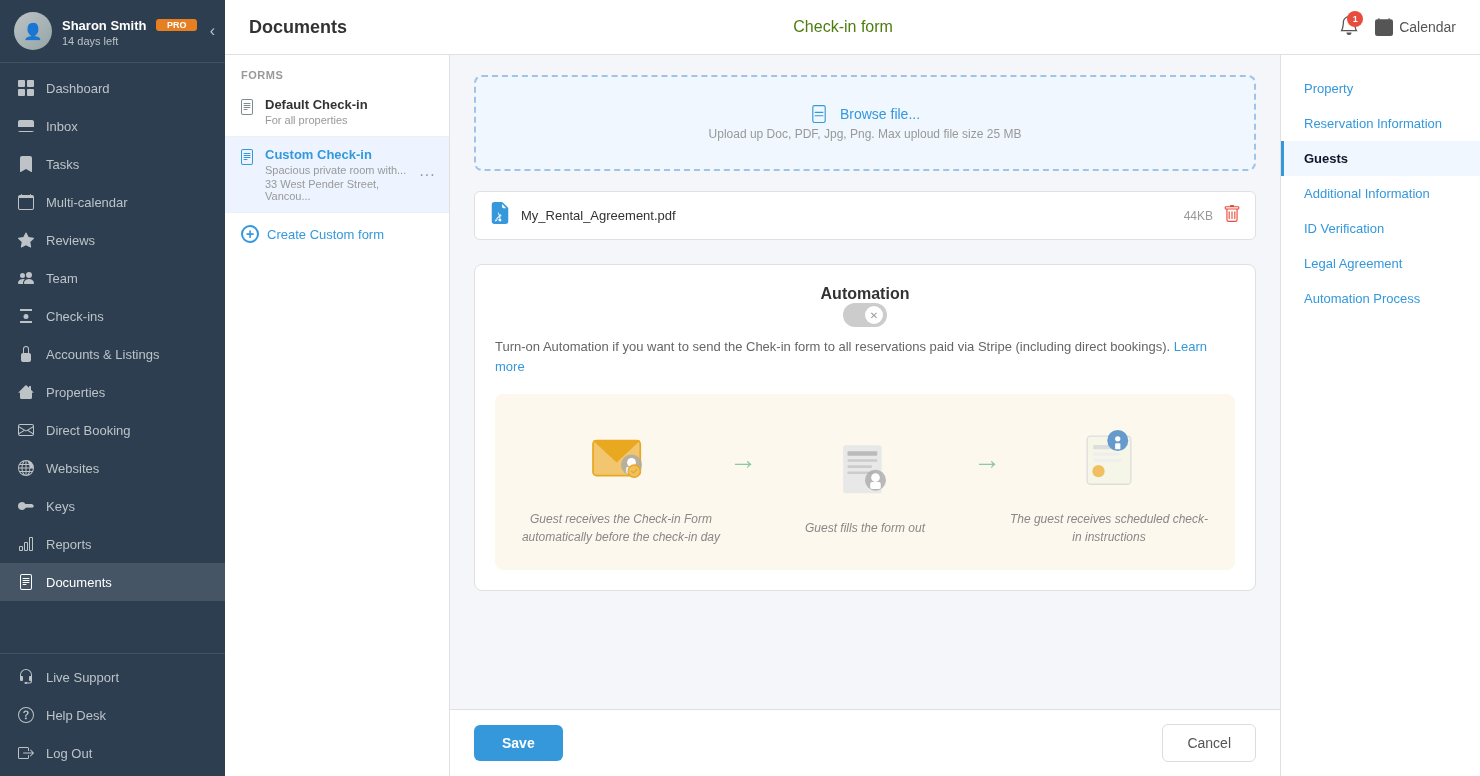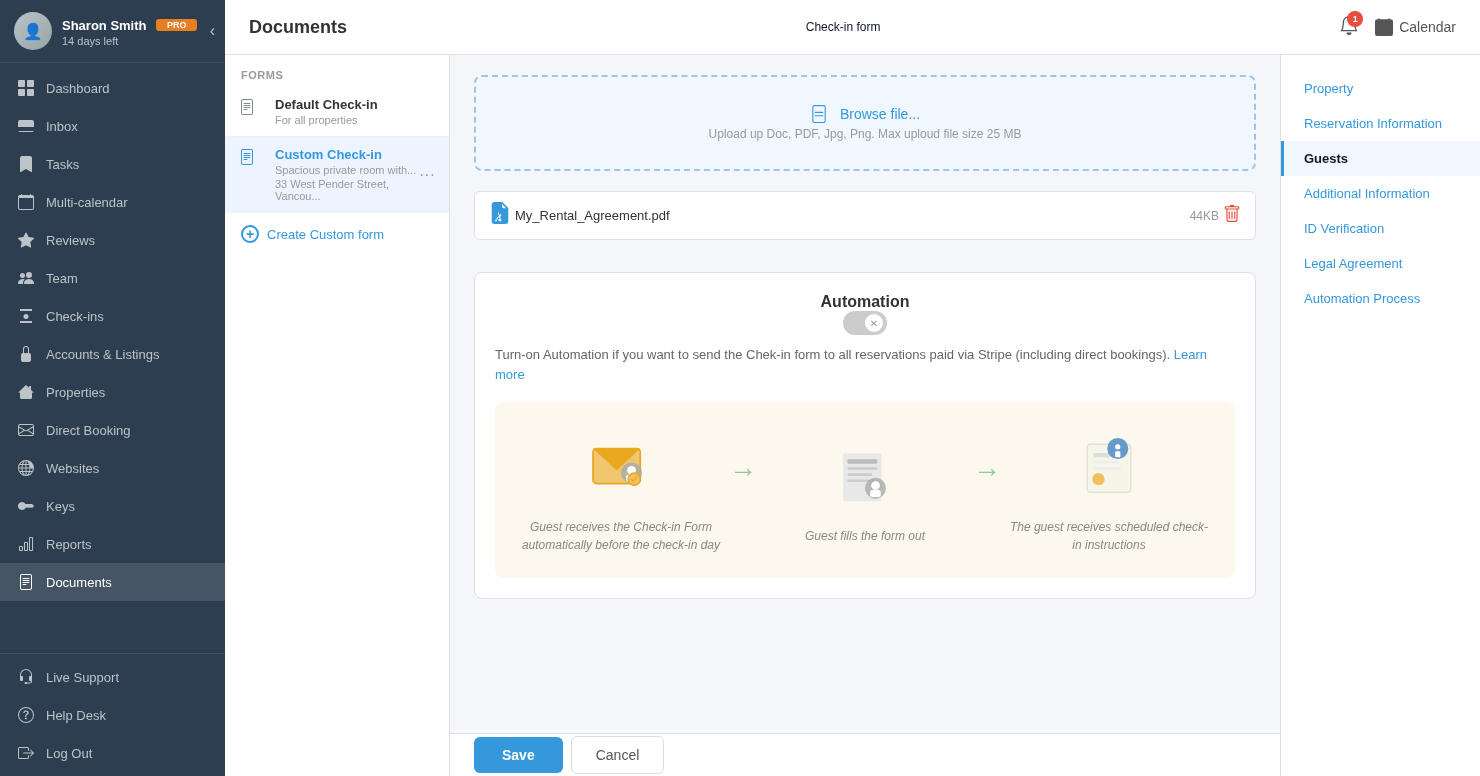--- a/index.html
+++ b/index.html
@@ -32,35 +32,35 @@
 
     
     .main-wrapper { display: flex; flex: 1; flex-direction: column; overflow: hidden; }
 
     
     .topbar {
       background: #fff; border-bottom: 1px solid #e0e0e0; display: flex; align-items: center; justify-content: space-between; padding: 0 24px; height: 55px; flex-shrink: 0;
     }
     .topbar-title { font-size: 18px; font-weight: 600; color: #333; }
     .topbar-right { display: flex; align-items: center; gap: 16px; }
-    .topbar-center { font-size: 12px; font-weight: 500; color: #0f172a; flex: 1; text-align: center; }
+    .topbar-center { font-size: 16px; font-weight: 500; color: #4d7c0f; flex: 1; text-align: center; }
     .notification-btn { position: relative; background: none; border: none; cursor: pointer; color: #555; font-size: 20px; }
     .notification-badge { position: absolute; top: -4px; right: -4px; background: #e74c3c; color: #fff; font-size: 9px; font-weight: 700; width: 16px; height: 16px; border-radius: 50%; display: flex; align-items: center; justify-content: center; }
     .calendar-btn { display: flex; align-items: center; gap: 6px; background: none; border: none; cursor: pointer; color: #555; font-size: 14px; }
 
     
     .forms-panel {
       width: 225px; min-width: 225px; background: #fff; border-right: 1px solid #e0e0e0; display: flex; flex-direction: column; overflow-y: auto;
     }
     .forms-section-label { font-size: 11px; font-weight: 700; color: #999; text-transform: uppercase; letter-spacing: 0.5px; padding: 14px 16px 6px; }
     .form-item {
       display: flex; align-items: flex-start; padding: 10px 14px; cursor: pointer; border-bottom: 1px solid #f0f0f0; position: relative;
     }
     .form-item-icon { color: #7f8c8d; margin-right: 10px; margin-top: 2px; font-size: 16px; flex-shrink: 0; }
-    .form-item-content { flex: 1; margin-left: 10px; }
+    .form-item-content { flex: 1; }
     .form-item-title { font-size: 13px; font-weight: 600; color: #333; }
     .form-item-sub { font-size: 11px; color: #999; margin-top: 2px; }
     .form-item-menu { color: #999; font-size: 16px; cursor: pointer; align-self: center; }
     .create-form-btn {
       display: flex; align-items: center; gap: 8px; padding: 12px 16px; color: #3498db; font-size: 13px; cursor: pointer; font-weight: 500;
     }
     .create-form-icon { width: 18px; height: 18px; border: 2px solid #3498db; border-radius: 50%; display: flex; align-items: center; justify-content: center; font-size: 14px; font-weight: 700; }
 
     
     .form-content { flex: 1; overflow-y: auto; padding: 20px 24px; background: #f5f6fa; }
@@ -69,21 +69,21 @@
     .upload-area {
       border: 2px dashed #a0c4e8; background: #f0f7ff; border-radius: 8px; padding: 28px; text-align: center; margin-bottom: 20px;
     }
     .upload-btn {
       display: inline-flex; align-items: center; gap: 12px; background: none; border: none; color: #3498db; font-size: 14px; cursor: pointer; font-weight: 500;
     }
     .upload-hint { color: #999; font-size: 12px; margin-top: 0; }
 
     
     .file-item {
-      display: flex; align-items: center; background: #fff; border: 1px solid #e0e0e0; border-radius: 6px; padding: 10px 14px; margin-bottom: 32px; gap: 4px;
+      display: flex; align-items: center; background: #fff; border: 1px solid #e0e0e0; border-radius: 6px; padding: 10px 14px; margin-bottom: 24px; gap: 10px;
     }
     .file-icon { color: #3498db; font-size: 20px; }
     .file-name { font-size: 13px; font-weight: 500; color: #333; flex: 1; }
     .file-size { font-size: 12px; color: #999; }
     .file-delete { background: none; border: none; cursor: pointer; color: #e74c3c; font-size: 16px; }
 
     
     .automation-card {
       background: #fff; border: 1px solid #e0e0e0; border-radius: 8px; padding: 20px; margin-bottom: 20px;
     }
@@ -102,21 +102,21 @@
     .flow-diagram {
       background: #fdf8ee; border-radius: 8px; padding: 24px; display: flex; align-items: center; justify-content: center; gap: 0;
     }
     .flow-step { display: flex; flex-direction: column; align-items: center; width: 200px; }
     .flow-step-icon { width: 80px; height: 80px; display: flex; align-items: center; justify-content: center; margin-bottom: 12px; }
     .flow-step-text { font-size: 12px; color: #888; text-align: center; font-style: italic; line-height: 1.5; }
     .flow-arrow { color: #90c8a0; font-size: 28px; margin: 0 8px; margin-bottom: 44px; }
 
     
     .bottom-bar {
-      background: #fff; border-top: 1px solid #e0e0e0; padding: 2px 24px; display: flex; align-items: center; gap: 8px;
+      background: #fff; border-top: 1px solid #e0e0e0; padding: 14px 24px; display: flex; align-items: center; gap: 8px; justify-content: space-between;
     }
     .save-btn {
       background: #3498db; color: #fff; border: none; border-radius: 6px; padding: 10px 28px; font-size: 14px; font-weight: 600; cursor: pointer;
     }
     .cancel-btn {
       background: #fff; color: #555; border: 1px solid #ddd; border-radius: 6px; padding: 10px 24px; font-size: 14px; cursor: pointer;
     }
 
     
     .right-sidebar {

